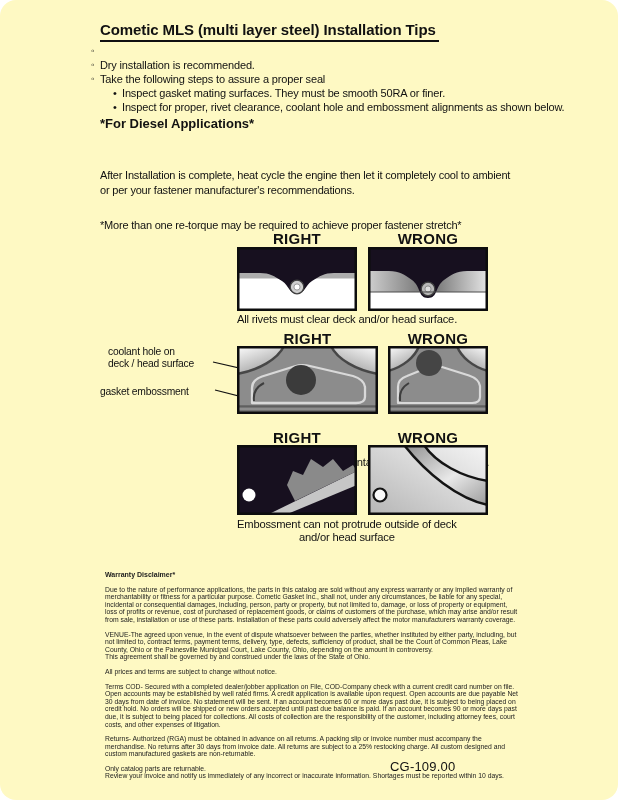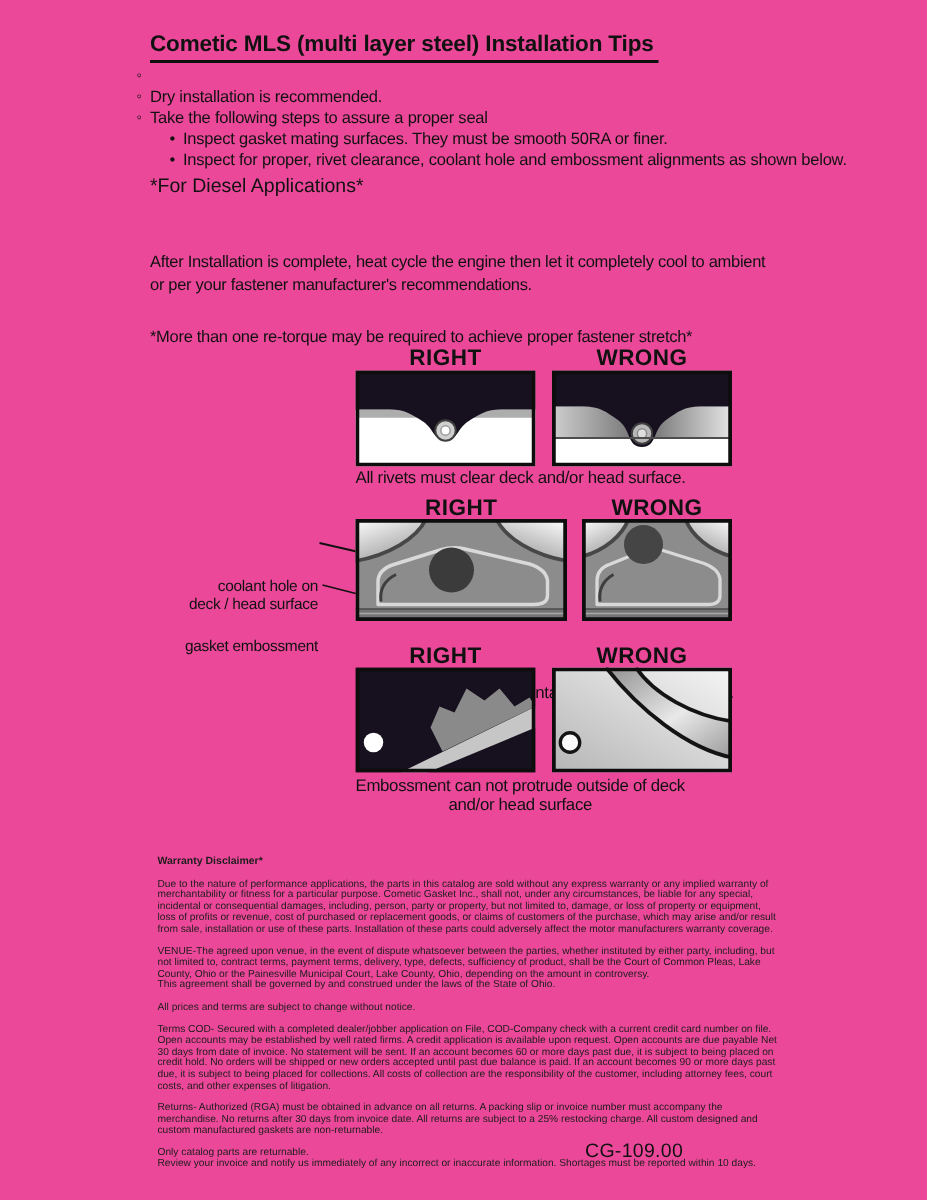--- a/index.html
+++ b/index.html
@@ -1,43 +1,43 @@
 <!DOCTYPE html>
 <html><head>
 <meta charset="utf-8">
 <style>
   html,body{margin:0;padding:0;background:#ffffff;}
   .page{
-    position:relative;width:618px;height:800px;background:#ec4899;overflow:hidden;
-    font-family:"Liberation Sans", sans-serif;color:#111;
+    position:relative;width:618px;height:800px;background:#fef9c3;overflow:hidden;
+    font-family:"Liberation Sans", sans-serif;color:#111;border-radius:16px;
   }
   .abs{position:absolute;}
   
   .title{
     left:100px;top:21px;font-size:15px;font-weight:700;letter-spacing:-0.1px;
     border-bottom:2.5px solid #101010;padding:0 3px 2px 0;white-space:nowrap;
   }
   
   .bullets{left:91px;top:44px;font-size:11px;letter-spacing:-0.15px;}
   .bullet{display:flex;line-height:14px;white-space:nowrap;}
   .bullet .mark{width:9px;font-size:10px;flex:none;}
   .subbullets{margin-left:22px;}
   .subbullets .mark{width:9px;font-size:11px;}
   
-  .diesel-head{left:100px;top:116px;font-size:13px;font-weight:400;white-space:nowrap;}
+  .diesel-head{left:100px;top:116px;font-size:13px;font-weight:700;white-space:nowrap;}
   .bodytext{font-size:11px;line-height:15px;letter-spacing:-0.2px;white-space:nowrap;}
   .p1{left:100px;top:133px;}
   .p2{left:100px;top:168px;}
   .note{left:100px;top:218px;}
   
   .dlabel{font-size:15px;font-weight:600;letter-spacing:0.3px;text-align:center;white-space:nowrap;}
   .caption{font-size:11.2px;letter-spacing:-0.2px;line-height:12.5px;white-space:nowrap;}
   .panel{position:absolute;display:block;}
   
-  .callout{font-size:10.3px;line-height:11.5px;text-align:right;letter-spacing:-0.2px;margin-top:40px;}
+  .callout{font-size:10.3px;line-height:11.5px;letter-spacing:-0.2px;}
   
   .disclaimer{left:105px;top:571px;width:415px;font-size:6.8px;line-height:7.6px;letter-spacing:0;color:#1c1c1c;}
   .disclaimer .dhead{font-weight:700;font-size:7px;margin:0 0 7px 0;}
   .disclaimer p{margin:0 0 7px 0;}
   .disclaimer p.cont{margin:0;}
   .disclaimer p.last{margin:0;}
   .pagenum{left:390px;top:759px;font-size:13px;letter-spacing:0.2px;white-space:nowrap;}
 </style>
 </head>
 <body>

